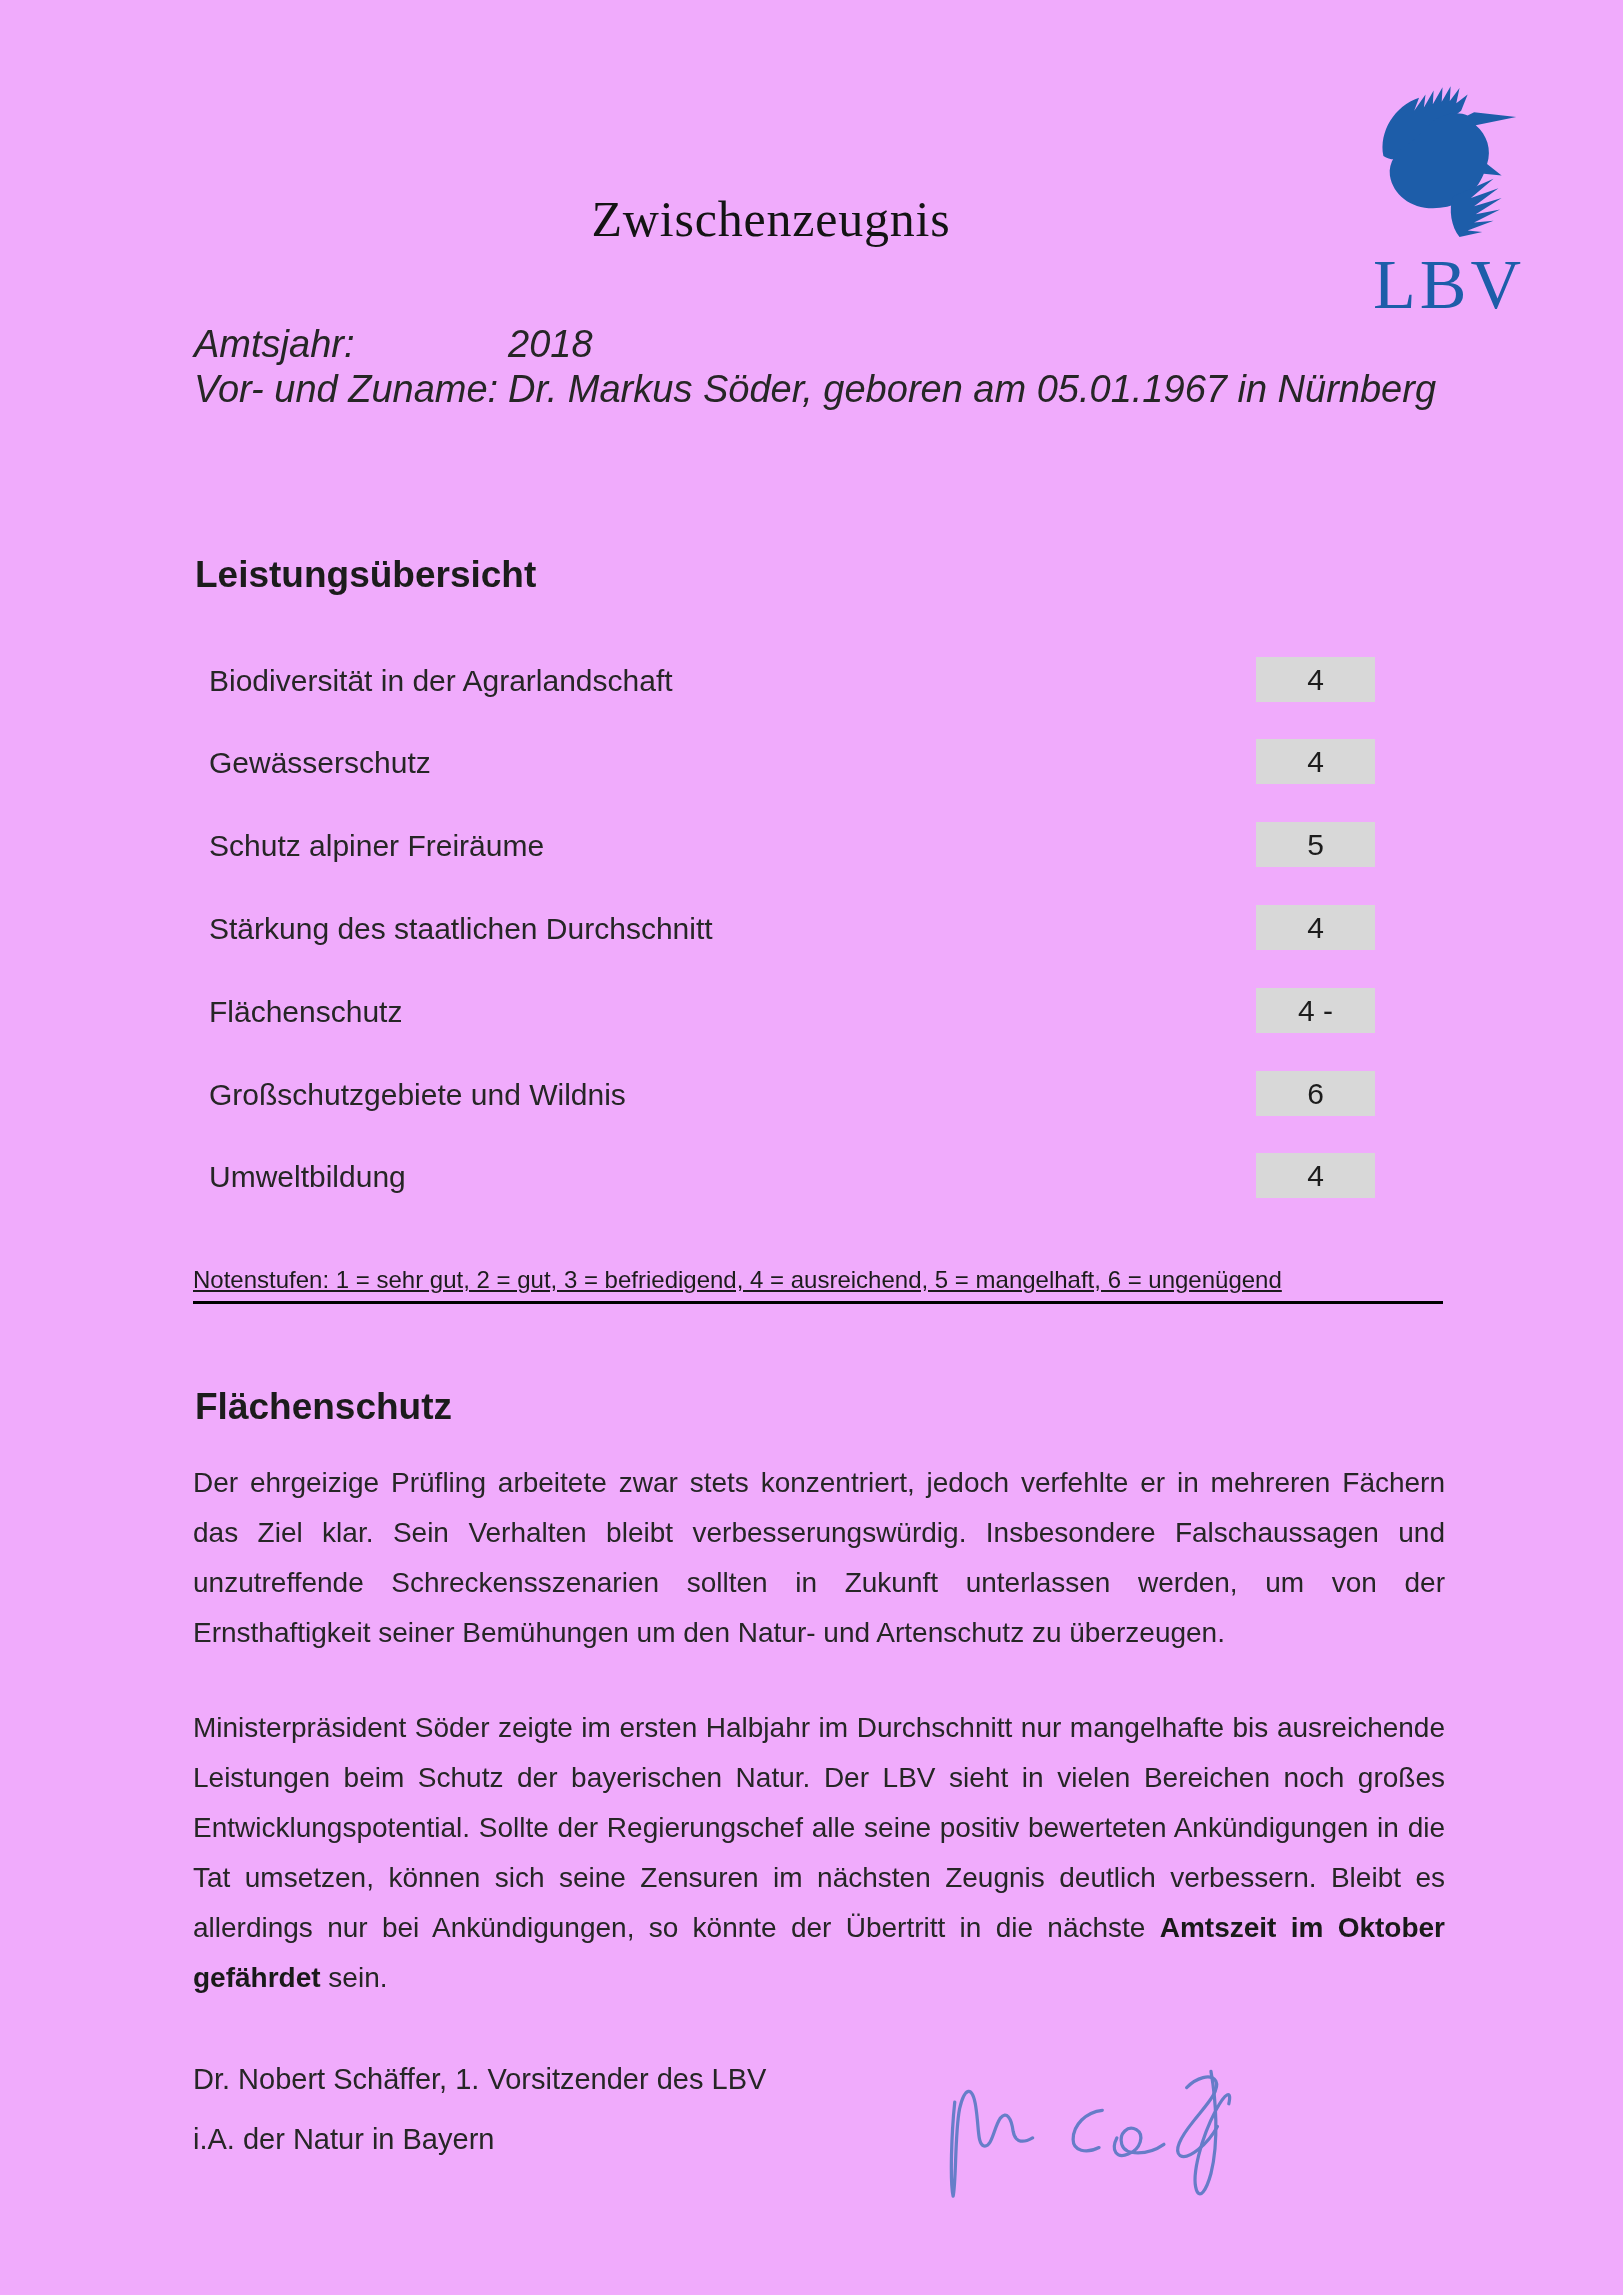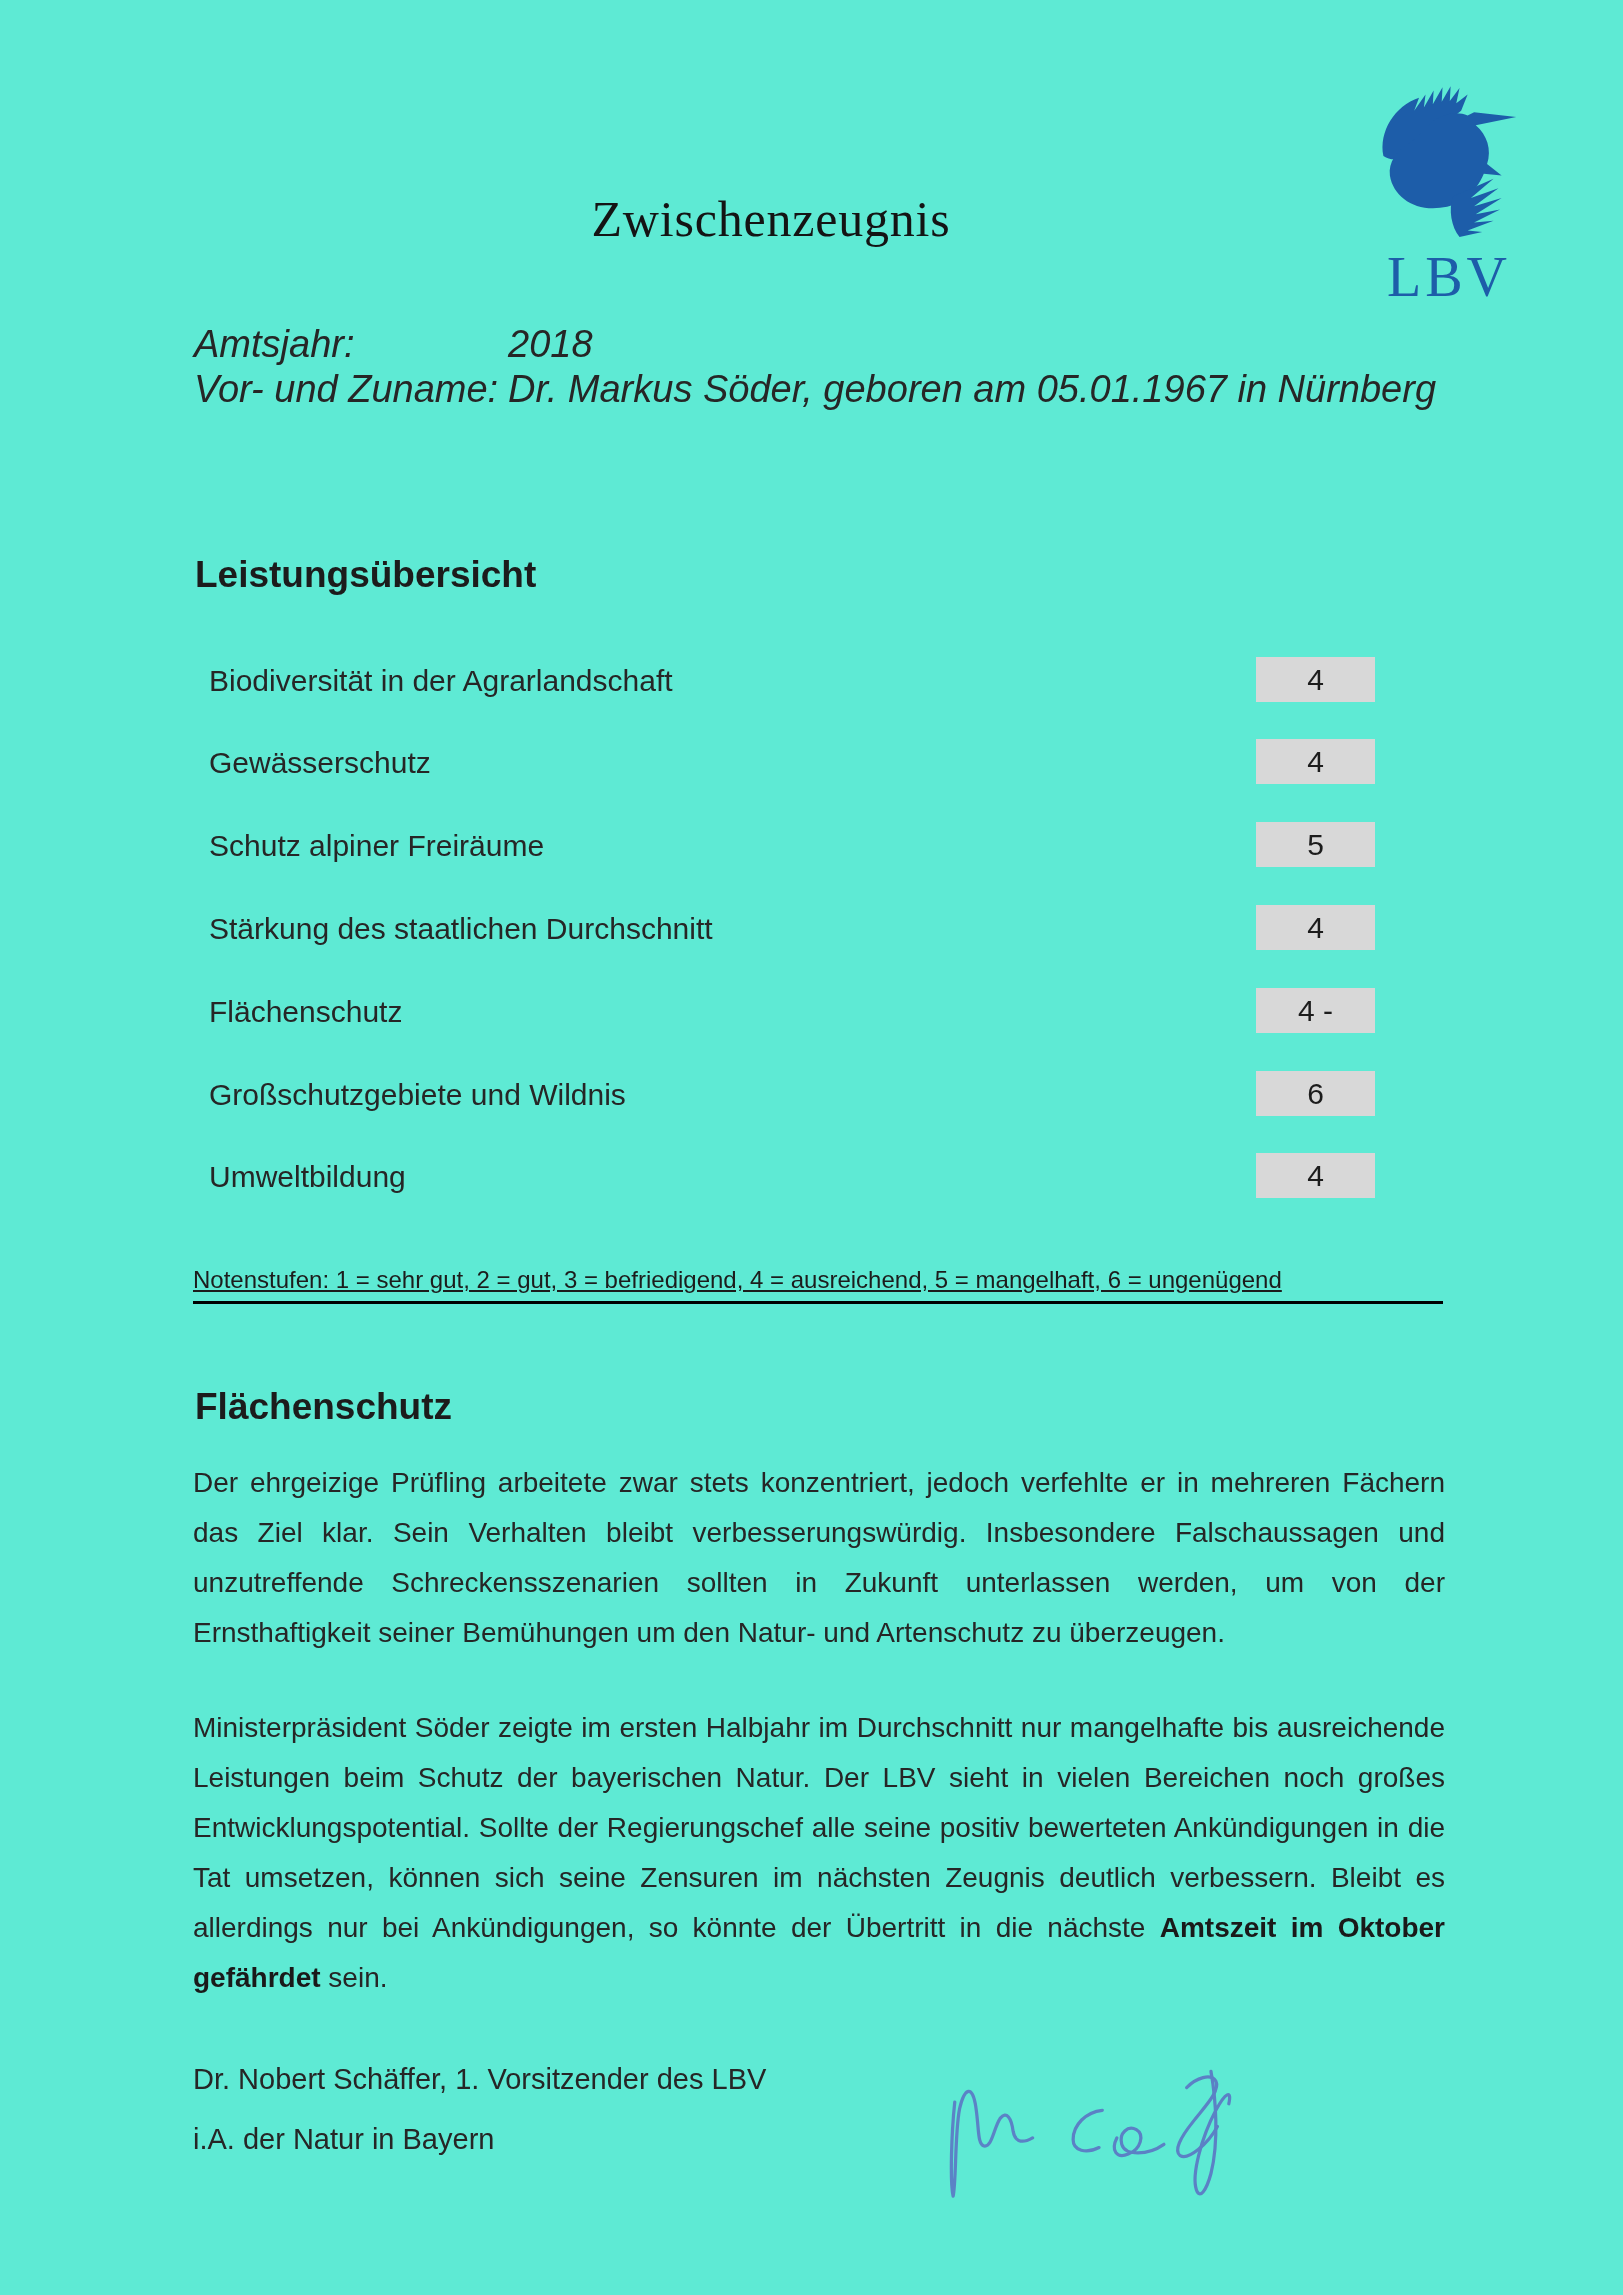--- a/index.html
+++ b/index.html
@@ -1,20 +1,20 @@
 <!DOCTYPE html>
 <html lang="de" style="font-size:13px"><head>
 <meta charset="utf-8">
 <style>
   html,body{margin:0;padding:0;background:#ffffff;}
   .page{
     position:relative;
     width:1623px;
     height:2295px;
-    background:#5eead4;
+    background:#f0abfc;
     font-family:"Liberation Sans", sans-serif;
     color:#262626;
     overflow:hidden;
   }
   .doc-title{
     position:absolute;
     left:0; top:190px; width:1542px;
     text-align:center;
     font-family:"Liberation Serif", serif;
     font-size:50px;
@@ -26,21 +26,21 @@
     position:absolute;
     left:1372px; top:75px;
     width:154px; height:244px;
   }
   .logo svg{display:block;}
   .logo-word{
     position:absolute;
     left:0; top:170px; width:154px;
     text-align:center;
     font-family:"Liberation Serif", serif;
-    font-size:56px;
+    font-size:70px;
     letter-spacing:4px;
     color:#1d5da9;
   }
   .meta-row{position:absolute; left:194px; font-size:38px;font-style:italic;}
   .meta-row .value{position:absolute; left:314px; white-space:nowrap;}
   .meta-row .label{white-space:nowrap;}
   .m1{top:323px;}
   .m2{top:368px;}
   .section-heading{
     position:absolute; left:195px;

